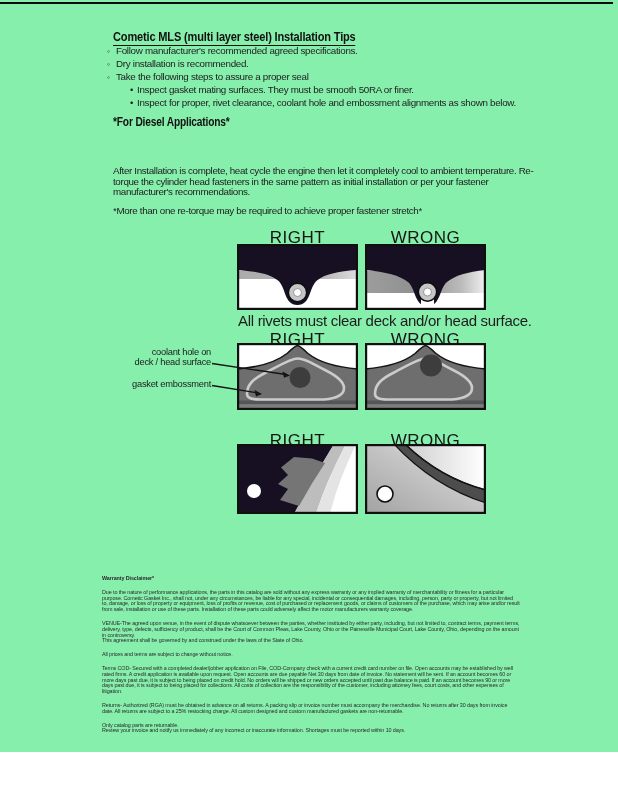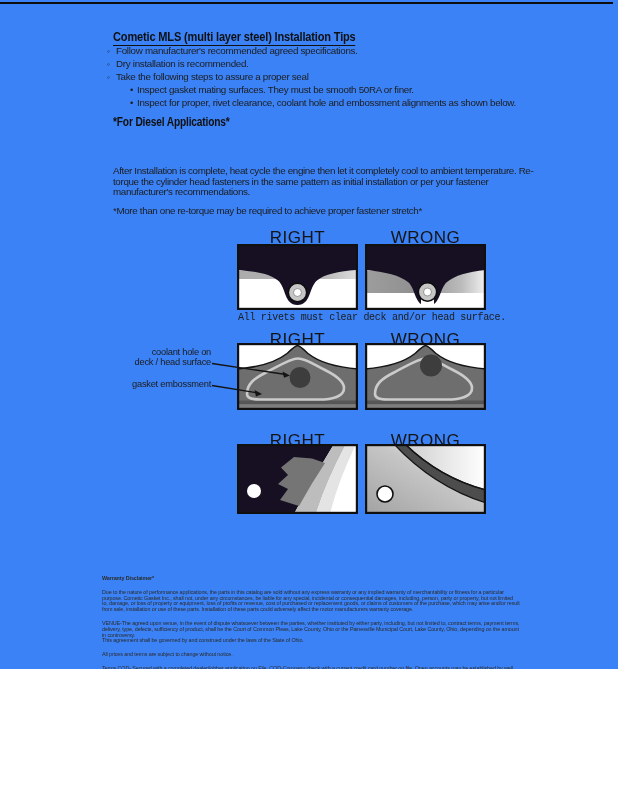--- a/index.html
+++ b/index.html
@@ -1,17 +1,17 @@
 <!DOCTYPE html>
 <html><head>
 <meta charset="utf-8">
 <style>
   html,body { margin:0; padding:0; background:#ffffff; }
   .page {
-    position:relative; width:618px; height:669px; background:#3b82f6;
+    position:relative; width:618px; height:752px; background:#86efac;
     font-family:"Liberation Sans", sans-serif; color:#1f1f1f; overflow:hidden;
   }
   .top-rule { position:absolute; left:0; top:2px; width:613px; height:2px; background:#0e0e0e; }
 
   .title {
     position:absolute; left:113px; top:29px; font-size:13px; font-weight:bold;
     letter-spacing:-0.2px; color:#101010; border-bottom:1.4px solid #101010;
     padding-bottom:1px; white-space:nowrap; transform:scaleX(0.85); transform-origin:0 0;
   }
 
@@ -35,21 +35,21 @@
             letter-spacing:0.5px; color:#141414; }
   .r1l { left:237px; top:228px; } .r1w { left:365px; top:228px; }
   .r2l { left:237px; top:330px; } .r2w { left:365px; top:330px; }
   .r3l { left:237px; top:431px; } .r3w { left:365px; top:431px; }
 
   .dbox { position:absolute; } .dbox svg { display:block; }
   .b1r { left:237px; top:244px; } .b1w { left:365px; top:244px; }
   .b2r { left:237px; top:343px; } .b2w { left:365px; top:343px; }
   .b3r { left:237px; top:444px; } .b3w { left:365px; top:444px; }
 
-  .caption { position:absolute; left:238px; font-size:10px; letter-spacing:-0.3px; color:#1c1c1c;font-family:Liberation Mono, monospace; }
+  .caption { position:absolute; left:238px; font-size:15px; letter-spacing:-0.3px; color:#1c1c1c; }
   .c1 { top:312px; } .c2 { top:414px; } .c3 { top:516px; width:205px; line-height:11px; }
 
   .callout { position:absolute; left:96px; width:115px; text-align:right; font-size:9.3px;
              letter-spacing:-0.25px; line-height:10.3px; color:#1c1c1c; }
   .callout-coolant { top:347px; } .callout-embossment { top:379px; }
   .callout-lines { position:absolute; left:96px; top:344px; pointer-events:none; }
 
   .legal { position:absolute; left:102px; top:576px; width:418px; font-size:5.4px;
            line-height:5.8px; letter-spacing:-0.1px; color:#2b2b2b; }
   .legal p { margin:8px 0 0 0; }

